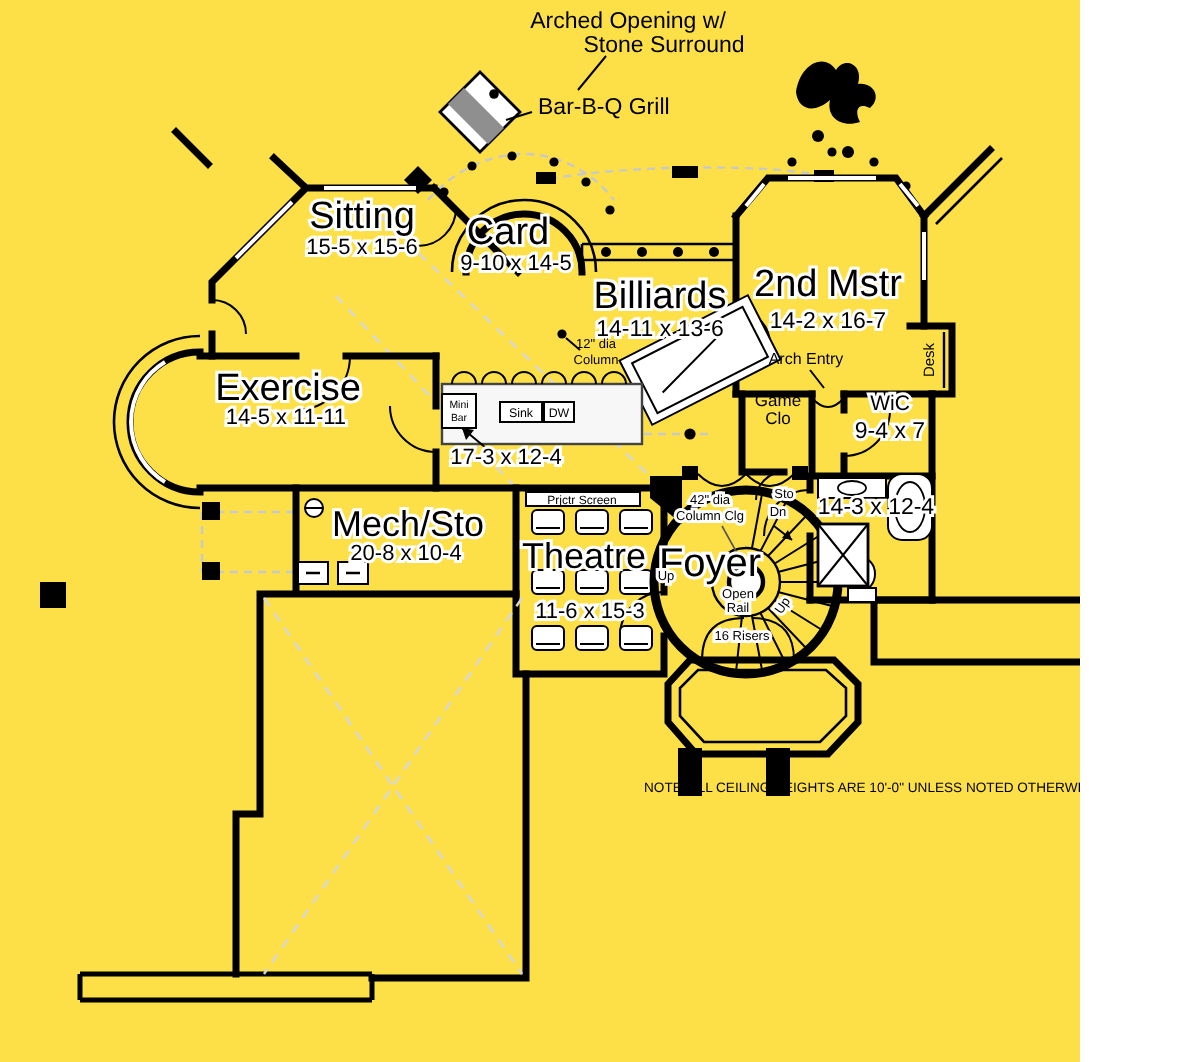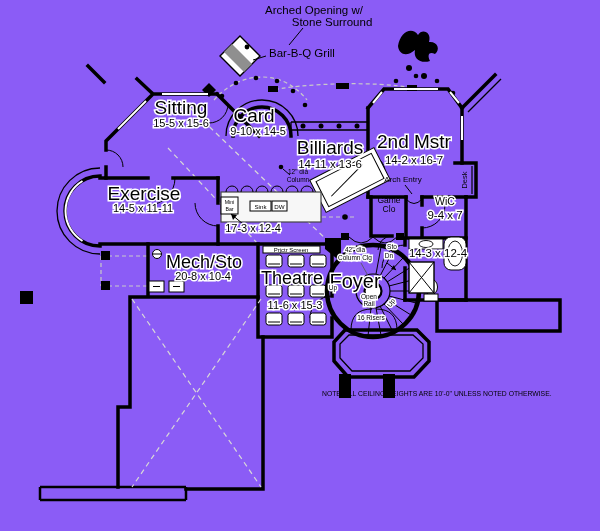--- a/index.html
+++ b/index.html
@@ -1,16 +1,16 @@
 <!DOCTYPE html>
 <html><head>
 <meta charset="utf-8">
 <style>
   html,body{margin:0;padding:0;background:#ffffff;}
-  .stage{position:relative;width:600px;height:531px;background:#8b5cf6;overflow:hidden;
+  .stage{position:relative;width:540px;height:531px;background:#fde047;overflow:hidden;
          font-family:"Liberation Sans", sans-serif;text-decoration:underline;}
   svg{display:block;}
   text{fill:#000;font-family:"Liberation Sans", sans-serif;}
   .hal{paint-order:stroke;stroke:#ffffff;stroke-width:3px;}
   .wall{stroke:#000;stroke-width:3.5;fill:none;stroke-linecap:square;}
   .wallthin{stroke:#000;stroke-width:1.3;fill:none;}
   .win{stroke:#fff;stroke-width:2;fill:none;}
   .door{stroke:#000;stroke-width:1;fill:none;}
   .dash{stroke:#c9c9c9;stroke-width:1.2;fill:none;stroke-dasharray:4 3;}
   .dashx{stroke:#d8d8d8;stroke-width:1.2;fill:none;stroke-dasharray:5 4;}

